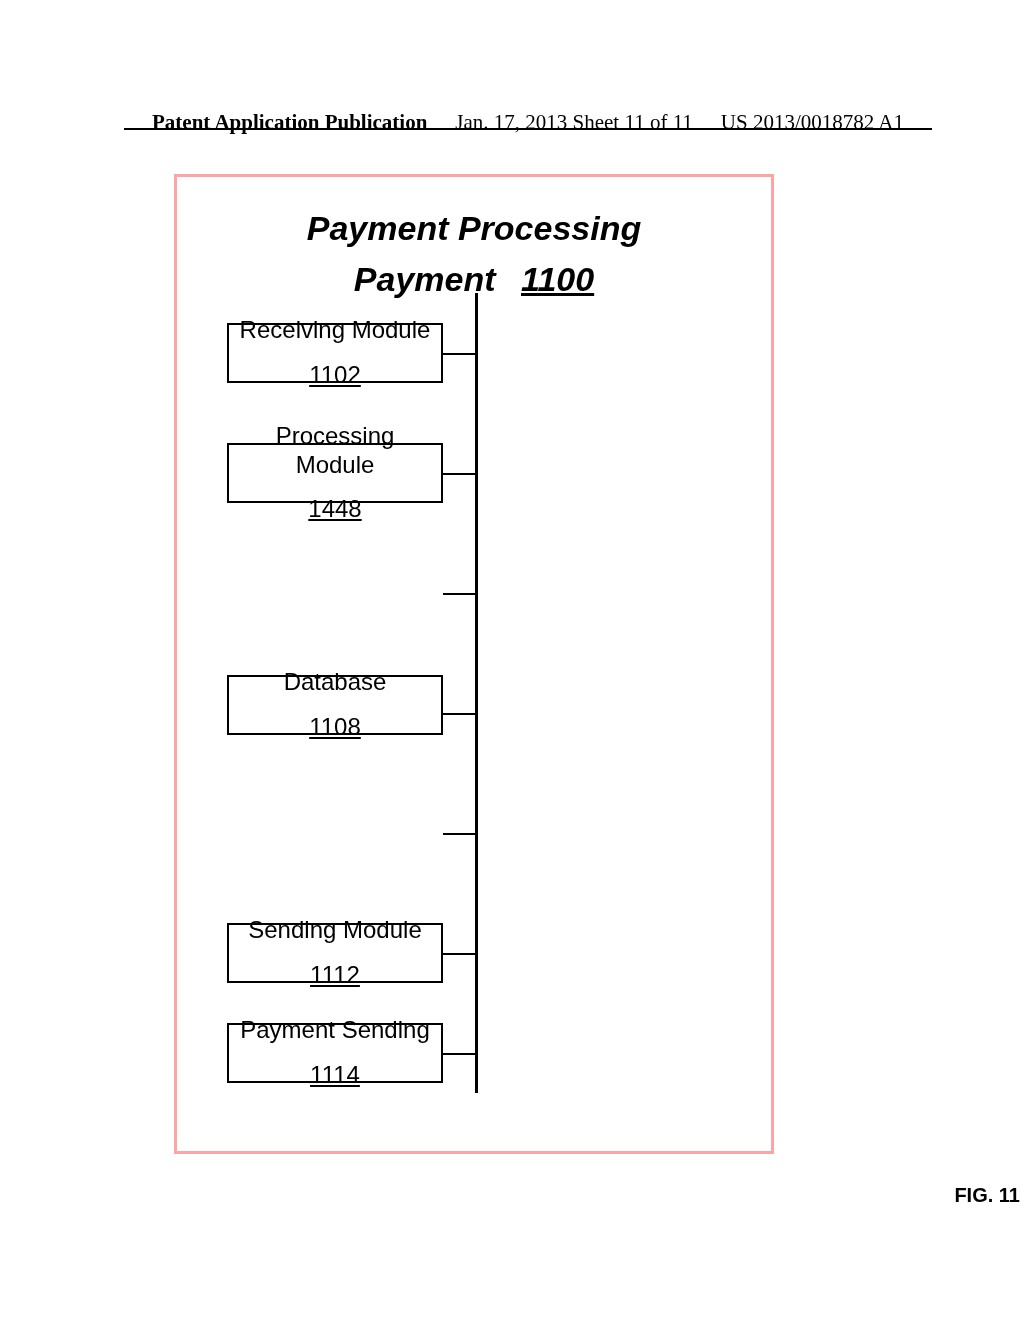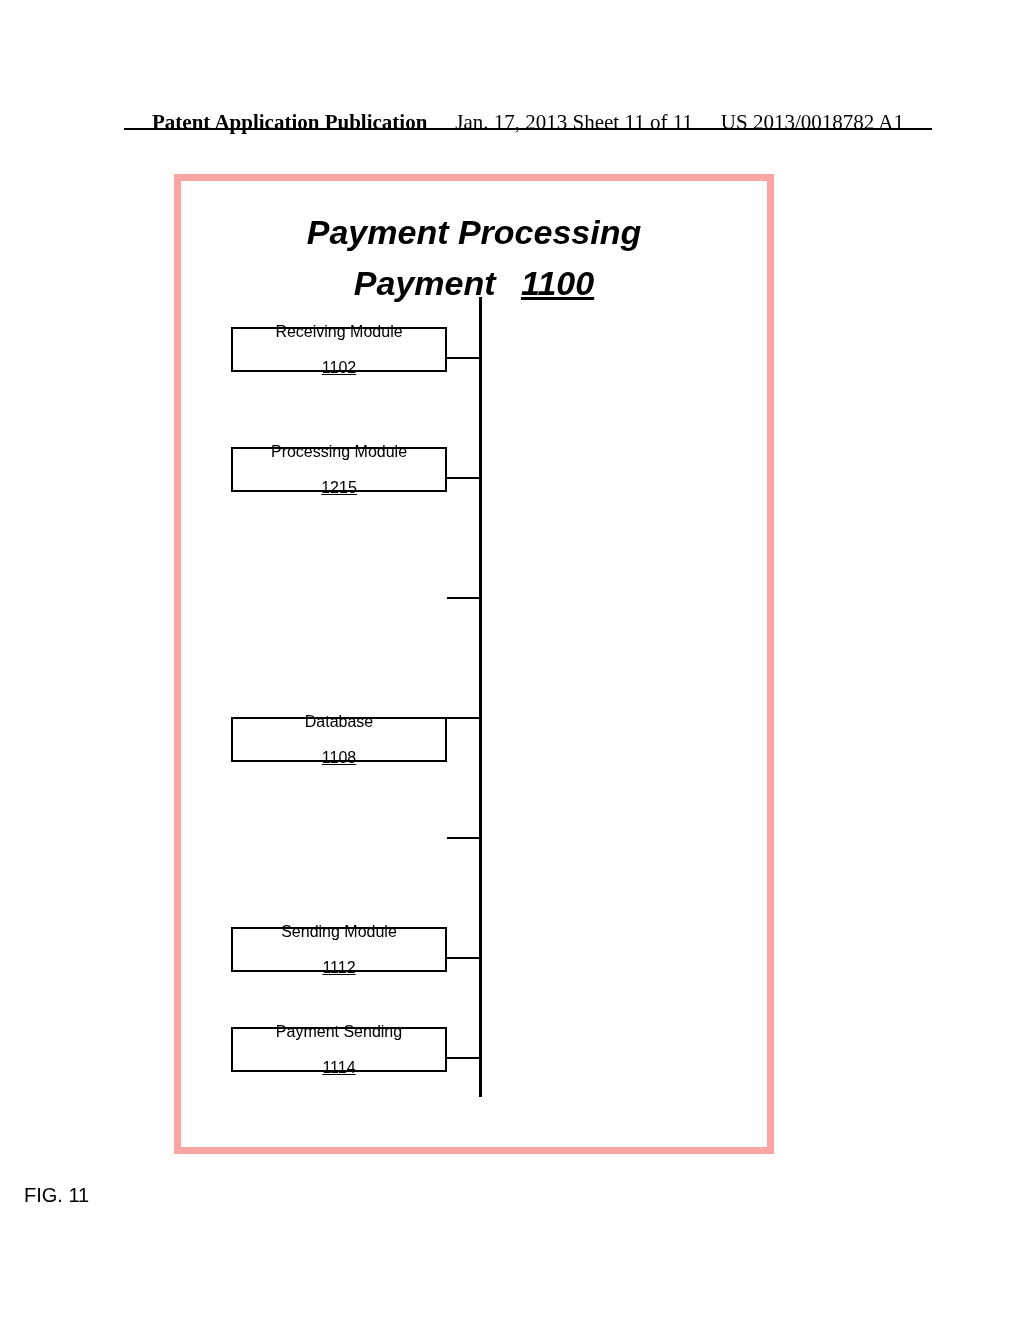--- a/index.html
+++ b/index.html
@@ -30,21 +30,21 @@
     left: 100px;
     right: 100px;
     border-top: 2px solid #000;
   }
   .figure-area {
     position: absolute;
     top: 150px;
     left: 150px;
     width: 600px;
     height: 980px;
-    border: 7px solid #fca5a5;
+    border: 3px solid #fca5a5;
   }
   .title {
     position: absolute;
     top: 14px;
     left: 0;
     right: 0;
     text-align: center;
     font-family: Arial, Helvetica, sans-serif;
     font-style: italic;
     font-weight: bold;
@@ -60,46 +60,46 @@
     top: 108px;
     left: 290px; 
     width: 3px;
     height: 800px;
     background: #000;
   }
   .module {
     position: absolute;
     left: 42px;
     width: 216px;
-    height: 45px;
+    height: 60px;
     border: 2px solid #000;
     text-align: center;
-    font-size: 16px;
+    font-size: 24px;
     line-height: 1.2;
     display: flex;
     flex-direction: column;
     align-items: center;
     justify-content: center;
     background: #fff;
   }
   .module .ref { text-decoration: underline; }
   .connector {
     position: absolute;
     height: 2px;
     background: #000;
     left: 258px; 
     width: 34px; 
   }
   .fig-caption {
     position: absolute;
     top: 1160px;
     left: 0;
     right: 12px;
-    text-align: left;
-    font-weight: normal;
+    text-align: right;
+    font-weight: bold;
     font-size: 20px;
   }
 </style>
 </head>
 <body>
 
 <div class="header">
   <span class="left">Patent Application Publication</span>
   <span>Jan. 17, 2013  Sheet 11 of 11</span>
   <span>US 2013/0018782 A1</span>
@@ -117,27 +117,27 @@
   <div class="bus"></div>
 
   <div class="module" style="top:138px">
     <span>Receiving Module</span>
     <span class="ref">1102</span>
   </div>
   <div class="connector" style="top:168px"></div>
 
   <div class="module" style="top:258px">
     <span>Processing Module</span>
-    <span class="ref">1215</span>
+    <span class="ref">1448</span>
   </div>
   <div class="connector" style="top:288px"></div>
 
   <div class="connector" style="top:408px"></div>
 
-  <div class="module" style="top:528px">
+  <div class="module" style="top:490px">
     <span>Database</span>
     <span class="ref">1108</span>
   </div>
   <div class="connector" style="top:528px"></div>
 
   <div class="connector" style="top:648px"></div>
 
   <div class="module" style="top:738px">
     <span>Sending Module</span>
     <span class="ref">1112</span>

